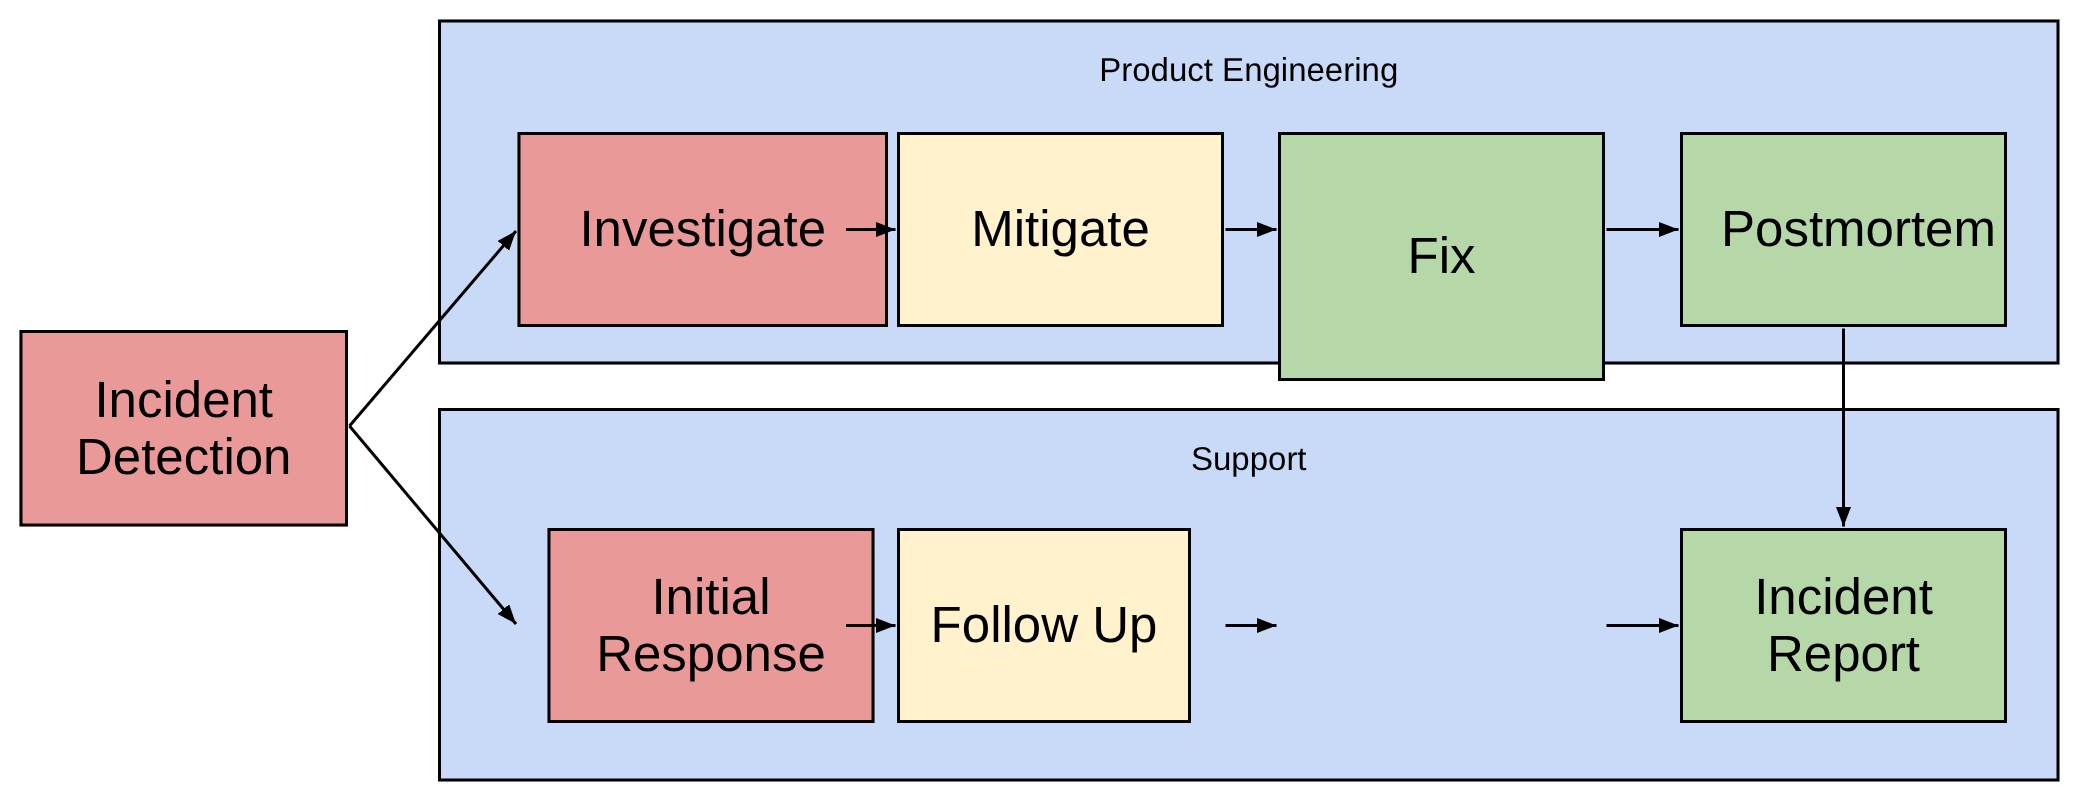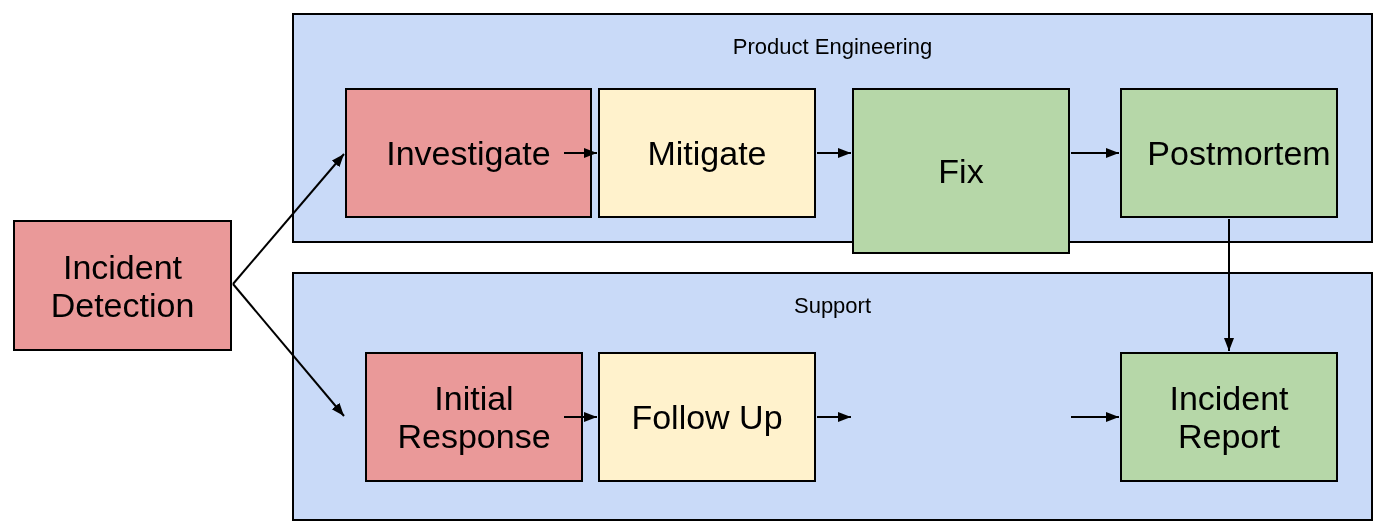--- a/index.html
+++ b/index.html
@@ -16,21 +16,21 @@
   .node .label{font-size:34px;line-height:38px;white-space:pre-line;}
   
   .pos-source{left:13px;top:220px;width:219px;height:131px;}
   .pos-lane-pe{left:292px;top:13px;width:1081px;height:230px;}
   .pos-lane-support{left:292px;top:272px;width:1081px;height:249px;}
   .pe-c1{left:51px;top:73px;width:247px;height:130px;}
   .pe-c2{left:304px;top:73px;width:218px;height:130px;align-items:center;}
   .pe-c3{left:558px;top:73px;width:218px;height:166px;align-items:center;}
   .pe-c4{left:826px;top:73px;width:218px;height:130px;padding-left:20px;}
   .su-c1{left:51px;top:78px;width:218px;height:130px;margin-left:20px;}
-  .su-c2{left:304px;top:78px;width:218px;height:130px;}
+  .su-c2{left:304px;top:78px;width:196px;height:130px;}
   .su-c3{left:558px;top:78px;width:218px;height:130px;}
   .su-c4{left:826px;top:78px;width:218px;height:130px;}
   .arrows{position:absolute;left:0;top:0;z-index:5;pointer-events:none;}
   .arrows line{stroke:#000;stroke-width:2;}
 </style>
 </head>
 <body>
 
 <div class="canvas">
 

